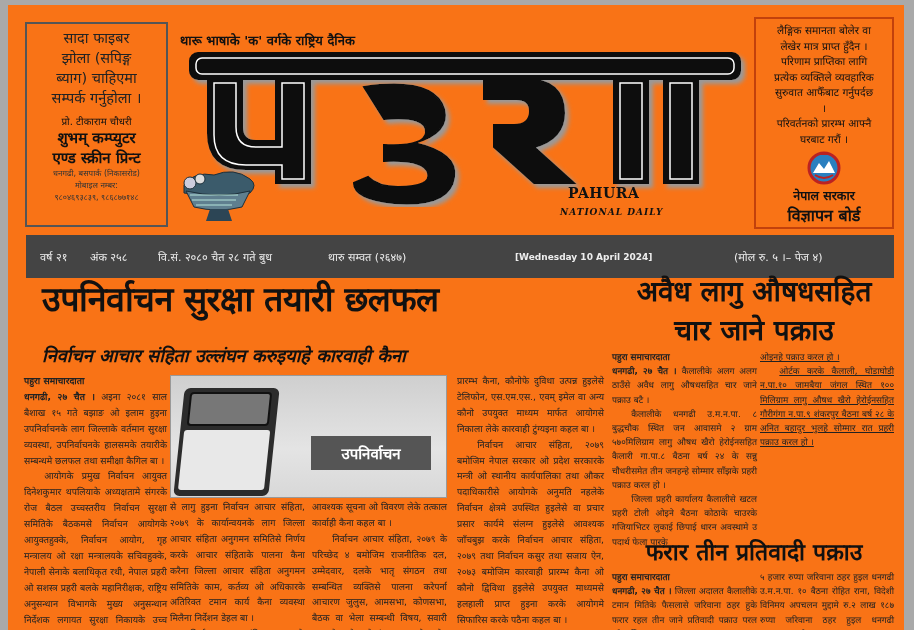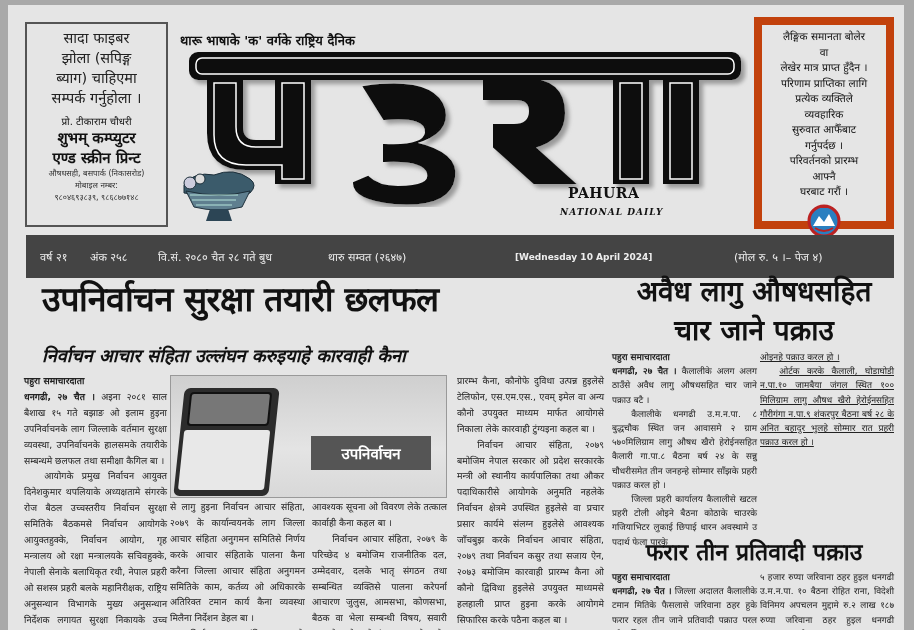--- a/index.html
+++ b/index.html
@@ -1,39 +1,39 @@
 <!DOCTYPE html>
 <html><head>
 <meta charset="utf-8">
 <style>
   * { box-sizing: border-box; margin: 0; padding: 0; }
   html, body { width: 914px; height: 630px; overflow: hidden; background: #a9a9a9; }
   body { font-family: "DejaVu Sans", sans-serif; color: #111; position: relative; }
 
-  .page { position: absolute; left: 8px; top: 5px; width: 896px; height: 625px; background: #e5e5e5; overflow: hidden; }
+  .page { position: absolute; left: 8px; top: 5px; width: 896px; height: 625px; background: #f97316; overflow: hidden; }
 
   
   .ad-left { position: absolute; left: 17px; top: 17px; width: 143px; height: 205px; border: 2px solid #555; text-align: center; padding: 4px 3px; }
   .ad-left .big { font-size: 14.5px; line-height: 20px; color: #222; }
   .ad-left .prop { font-size: 10px; margin-top: 6px; }
   .ad-left .biz { font-size: 15px; font-weight: bold; line-height: 20px; }
   .ad-left .small { font-size: 8px; line-height: 12px; color: #333; }
 
   
   .tagline { position: absolute; top: 26px; font-size: 13px; font-weight: bold; color: #111; }
   .tagline.l { left: 172px; }
   .tagline.r { left: 470px; }
   .logo { position: absolute; left: 176px; top: 42px; width: 564px; height: 160px; }
   .logo svg { width: 100%; height: 100%; }
   .basket { position: absolute; left: 168px; top: 160px; width: 86px; height: 62px; }
   .pahura-en { position: absolute; left: 560px; top: 180px; font-family: "DejaVu Serif", serif; font-weight: bold; font-size: 14px; letter-spacing: 0.5px; }
   .national { position: absolute; left: 552px; top: 202px; font-family: "DejaVu Serif", serif; font-style: italic; font-size: 9px; letter-spacing: 1px; font-weight: bold; }
 
   
-  .ad-right { position: absolute; left: 746px; top: 12px; width: 140px; height: 212px; border: 8px solid #c2410c; text-align: center; padding: 4px 16px; }
+  .ad-right { position: absolute; left: 746px; top: 12px; width: 140px; height: 212px; border: 2px solid #c2410c; text-align: center; padding: 4px 16px; }
   .ad-right .txt { font-size: 10.5px; line-height: 15.5px; color: #111; }
   .emblem { width: 34px; height: 34px; margin: 4px auto 2px; }
   .ad-right .gov { font-size: 12.5px; font-weight: bold; }
   .ad-right .board { font-size: 16px; font-weight: bold; }
 
   
   .datebar { position: absolute; left: 18px; top: 230px; width: 868px; height: 43px; background: #444; color: #eee; font-size: 11px; display: flex; align-items: center; }
   .datebar span { position: absolute; white-space: nowrap; }
 
   
@@ -59,21 +59,21 @@
 <div class="page">
 
   <div class="ad-left">
     <div class="big">सादा फाइबर</div>
     <div class="big">झोला (सपिङ्ग</div>
     <div class="big">ब्याग) चाहिएमा</div>
     <div class="big">सम्पर्क गर्नुहोला ।</div>
     <div class="prop">प्रो. टीकाराम चौधरी</div>
     <div class="biz">शुभम् कम्प्युटर</div>
     <div class="biz">एण्ड स्क्रीन प्रिन्ट</div>
-    <div class="small">औषधसही, बसपार्क (निकासरोड)</div>
+    <div class="small">धनगढी, बसपार्क (निकासरोड)</div>
     <div class="small">मोबाइल नम्बर:</div>
     <div class="small">९८०४६९३८३९, ९८६८७७१४८</div>
   </div>
 
   <div class="tagline l">थारू भाषाके 'क' वर्गके राष्ट्रिय दैनिक</div>
 
   <div class="logo">
     <svg viewBox="0 0 564 160">
       <defs>
         <filter id="sh" x="-5%" y="-5%" width="115%" height="115%">

